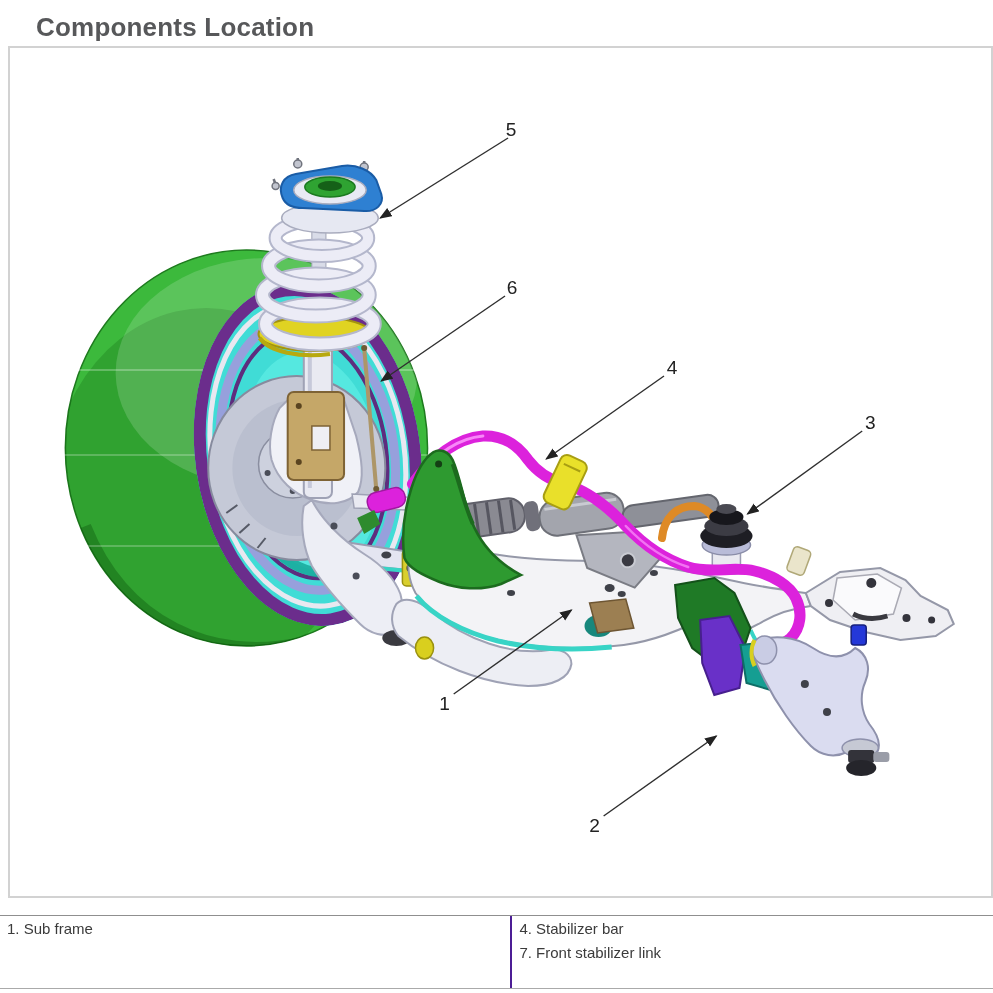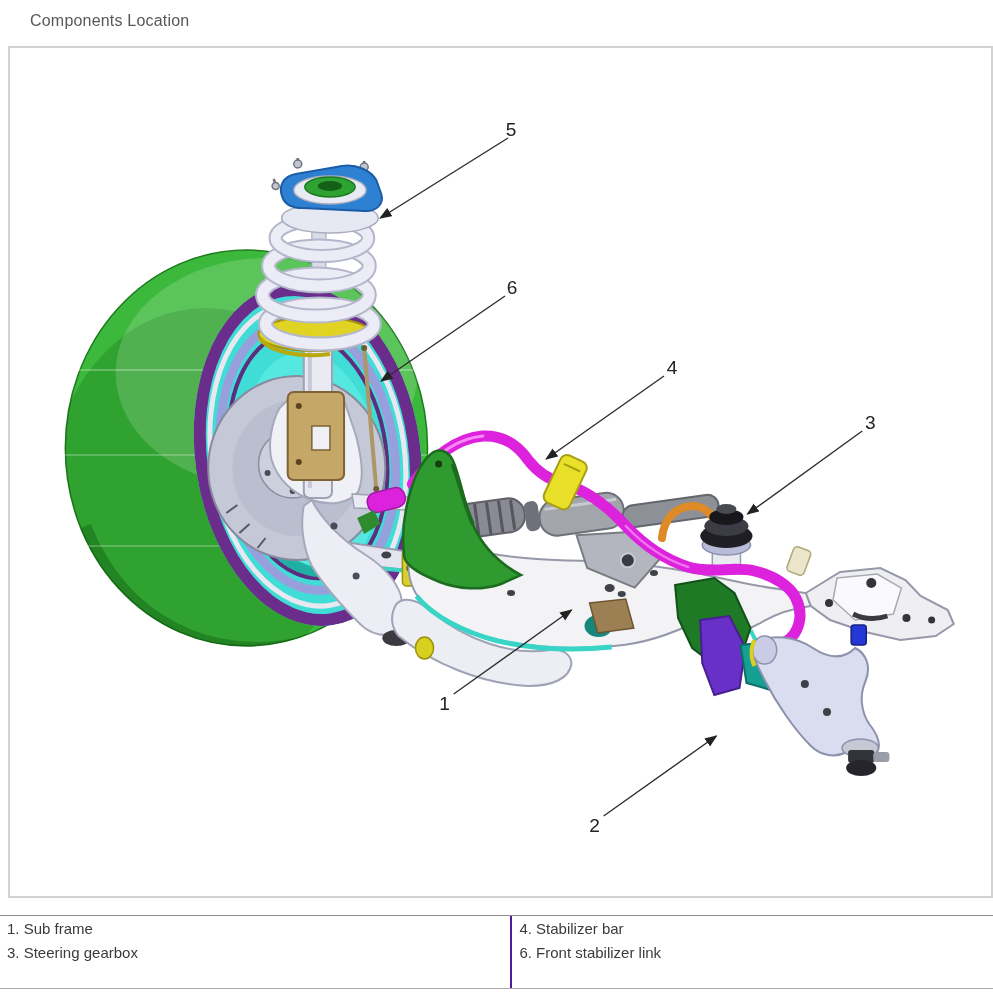--- a/index.html
+++ b/index.html
@@ -1,21 +1,21 @@
 <!DOCTYPE html>
 <html style="--tire-green: #3cb93c; --rim-purple: #6b2d8c; --wheel-cyan: #40dcd6; --stabilizer-magenta: #dc22dc; --subframe-white: #f3f3f6; --lower-arm-lavender: #dadcf0; --steering-gray: #a3a5ad; --strut-mount-blue: #2e80d2; --spring-yellow: #e0d322; --bracket-tan: #c5a768; --arm-green: #2e9a30; --trim-teal: #38d4c6;"><head>
 <meta charset="utf-8">
 <style>
   * { margin:0; padding:0; box-sizing:border-box; }
   html,body { width:993px; height:993px; background:#ffffff; font-family:"Liberation Sans", sans-serif; }
   .page { position:relative; width:993px; height:993px; background:#fff; overflow:hidden; }
 
   .page-title {
-    position:absolute; left:30px; top:12px;
-    font-size:16px; font-weight:normal; color:#57585a; letter-spacing:.2px;
+    position:absolute; left:36px; top:12px;
+    font-size:26px; font-weight:bold; color:#57585a; letter-spacing:.2px;
   }
 
   .diagram-box {
     position:absolute; left:8px; top:46px; width:985px; height:852px;
     border:2px solid #d2d2d2; background:#fff;
   }
   .diagram-box svg { display:block; width:100%; height:100%; }
 
   .legend {
     position:absolute; left:0; top:915px; width:993px; height:74px;
@@ -283,21 +283,20 @@
       <g>
         <line class="leader" x1="590" y1="768" x2="702" y2="688" marker-end="url(#arrow)"></line>
         <text class="callout-num" x="581" y="784" text-anchor="middle">2</text>
       </g>
     </svg>
   </div>
 
   <div class="legend">
     <div class="col left">
       <div class="lrow">1. Sub frame</div>
-      <div class="lrow">3. Steering gearbox</div>
     </div>
     <div class="col right">
       <div class="lrow">4. Stabilizer bar</div>
-      <div class="lrow">6. Front stabilizer link</div>
+      <div class="lrow">7. Front stabilizer link</div>
     </div>
   </div>
 
 </div>
 
 </body></html>

